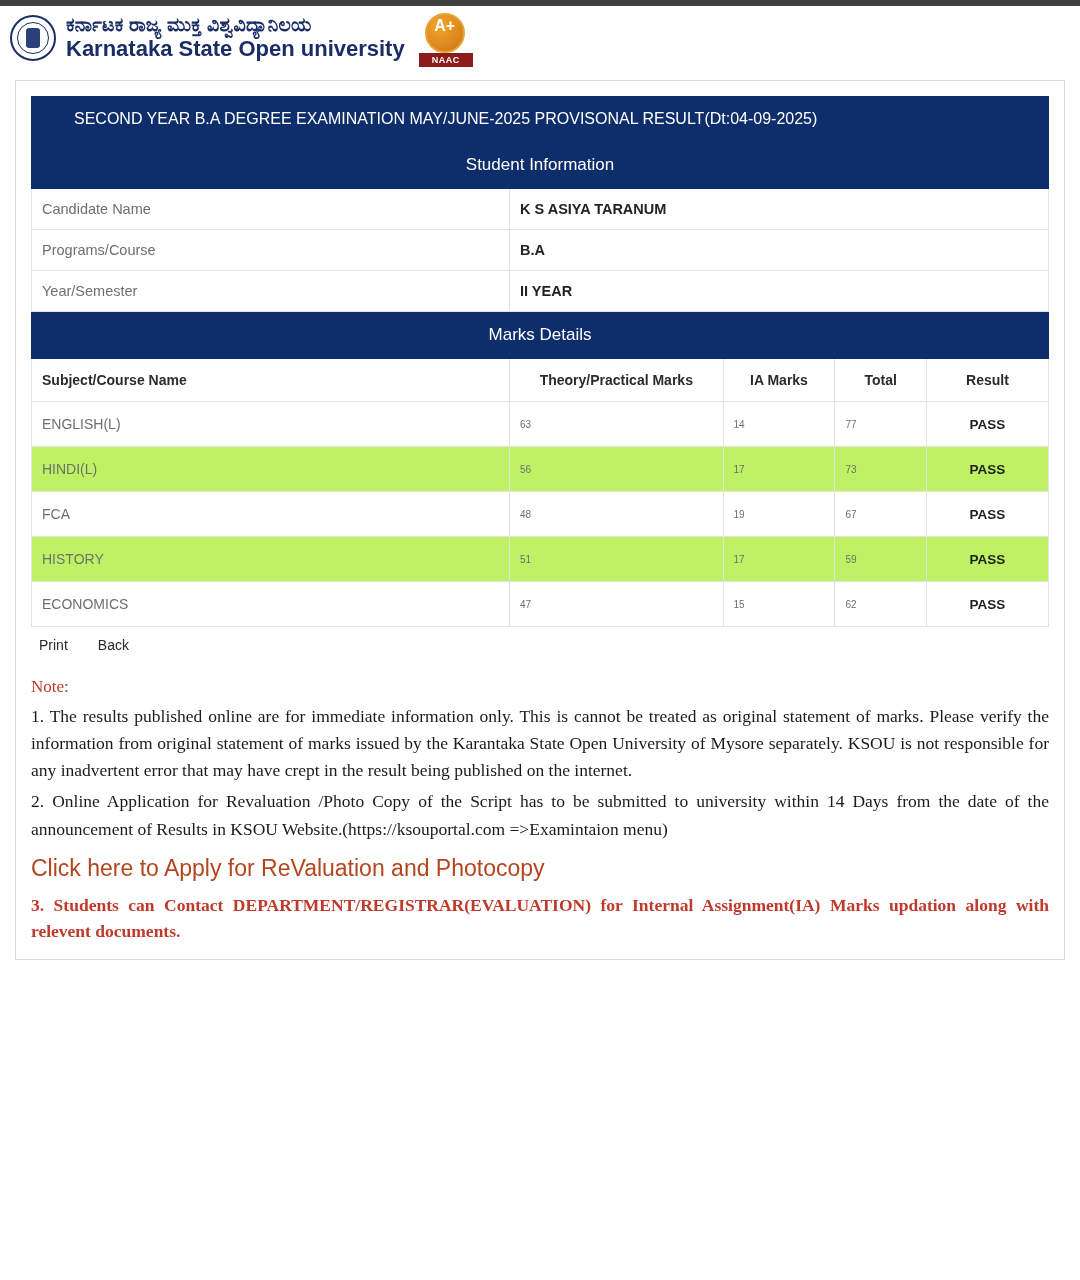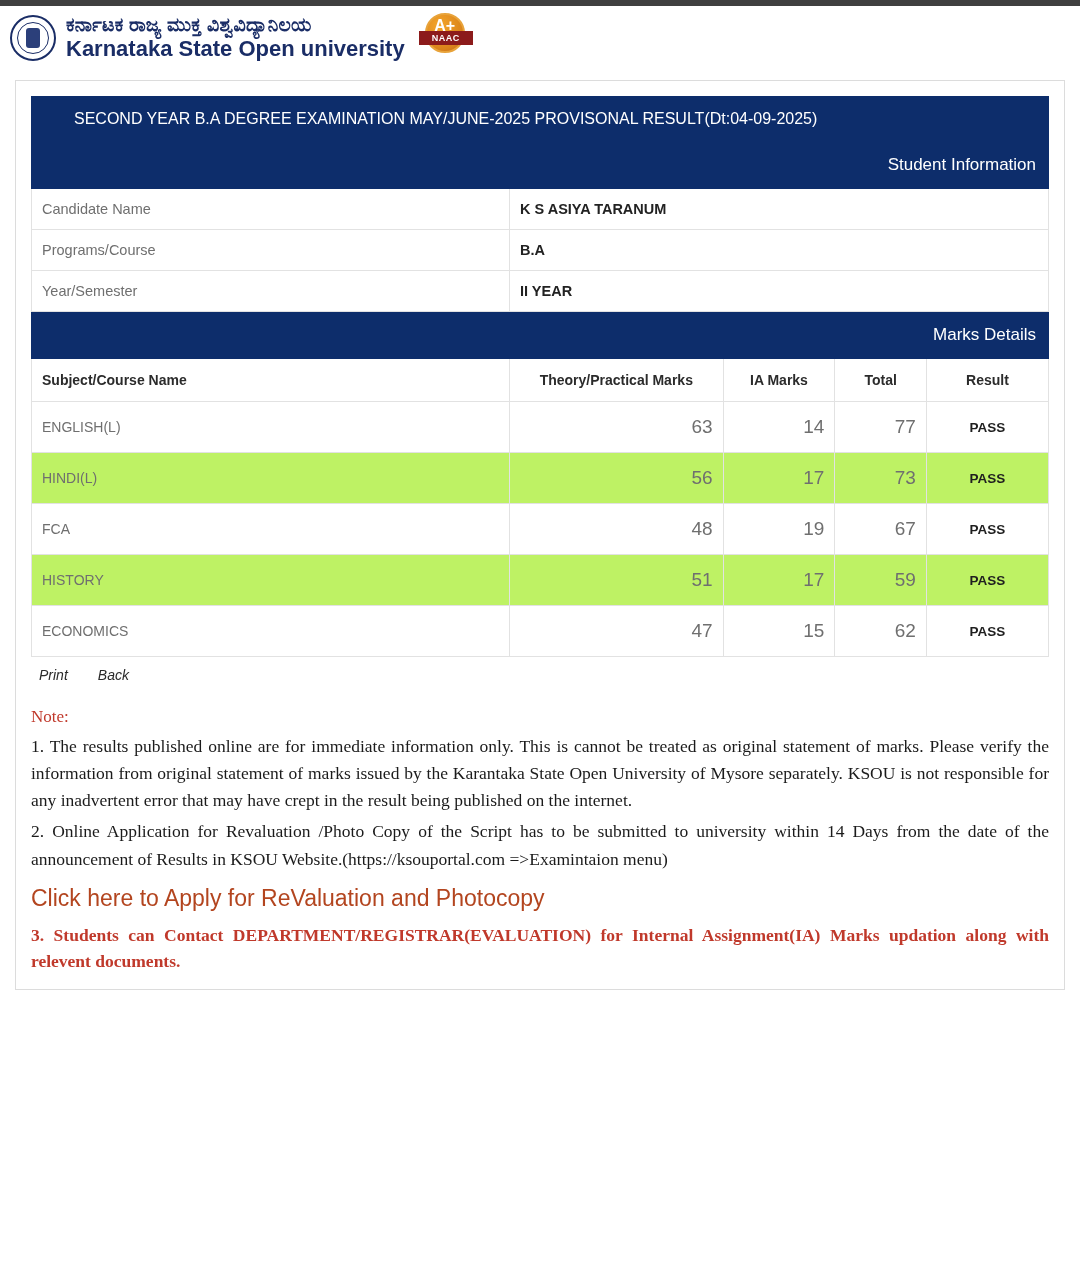--- a/index.html
+++ b/index.html
@@ -87,21 +87,21 @@
     left: 0; top: 6px;
     width: 40px;
     text-align: center;
     color: #ffffff;
     font-size: 16px;
     font-weight: bold;
     left: 6px;
   }
   .naac-label {
     position: absolute;
-    left: 0; top: 20px;
+    left: 0; top: 42px;
     width: 54px;
     text-align: center;
     background: #8c1b1b;
     color: #ffffff;
     font-size: 9px;
     font-weight: bold;
     padding: 2px 0;
     letter-spacing: .5px;
   }
   .card {
@@ -119,21 +119,21 @@
   table.result td, table.result th {
     border: 1px solid #e2e2e2;
   }
   .band {
     background: #0d2d6b;
     color: #ffffff;
     font-size: 16px;
     padding: 13px 12px;
     border: 1px solid #0d2d6b !important;
   }
-  .band.center { text-align: right; font-size: 17px; }
+  .band.center { text-align: center; font-size: 17px; }
   .band.left { text-align: left; padding-left: 42px; }
   .lbl {
     color: #6f6f6f;
     font-size: 14.5px;
     padding: 12px 10px;
     width: 47%;
   }
   .val {
     color: #222222;
     font-size: 14.5px;
@@ -149,43 +149,42 @@
     background: #ffffff;
   }
   th.colhdr.center { text-align: center; }
   td.subj {
     color: #6f6f6f;
     font-size: 14px;
     padding: 14px 10px;
   }
   td.num {
     color: #6f6f6f;
-    font-size: 19px;
+    font-size: 10px;
     padding: 14px 10px;
-    text-align: right;
+    text-align: left;
   }
   td.res {
     color: #1f1f1f;
     font-size: 13.5px;
     font-weight: bold;
     padding: 14px 10px;
     text-align: center;
   }
   tr.alt td { background: #bef264; }
   .actions {
     padding: 10px 2px 4px 8px;
     display: flex;
     gap: 30px;
   }
   .actions a {
     color: #2a2a2a;
     font-size: 14px;
     text-decoration: none;
     cursor: pointer;
-    font-style: italic;
   }
   .note-title {
     color: #c0392b;
     font-size: 17px;
     font-family: "Liberation Serif", serif;
     margin: 20px 0 6px 0;
   }
   .note-p {
     font-family: "Liberation Serif", serif;
     font-size: 17.5px;

